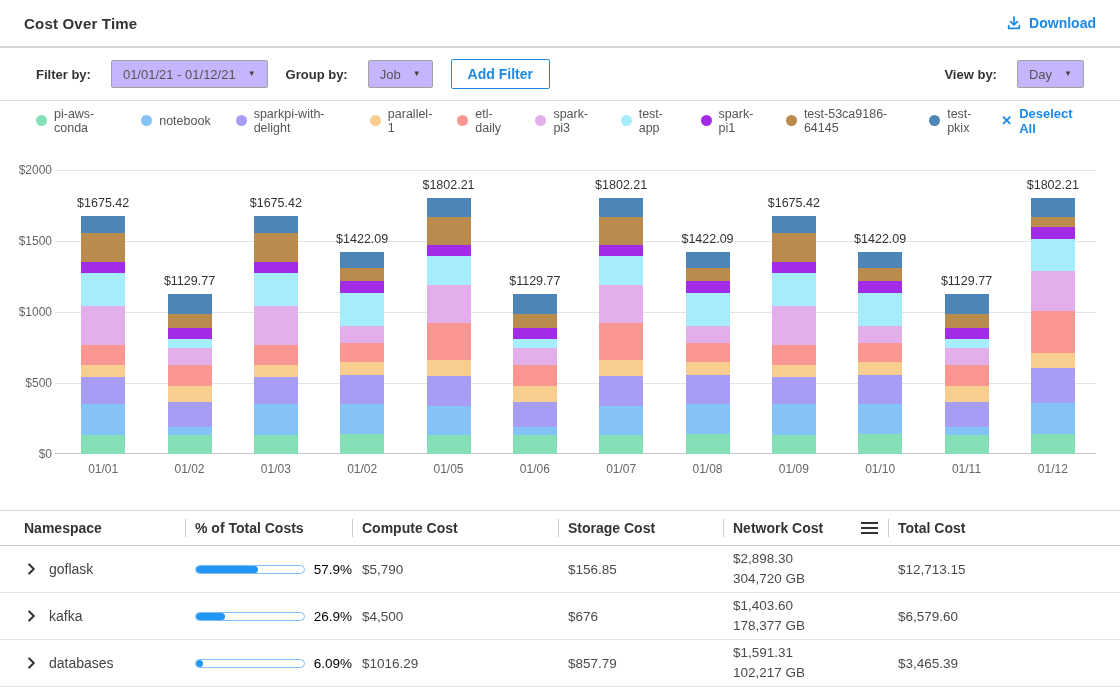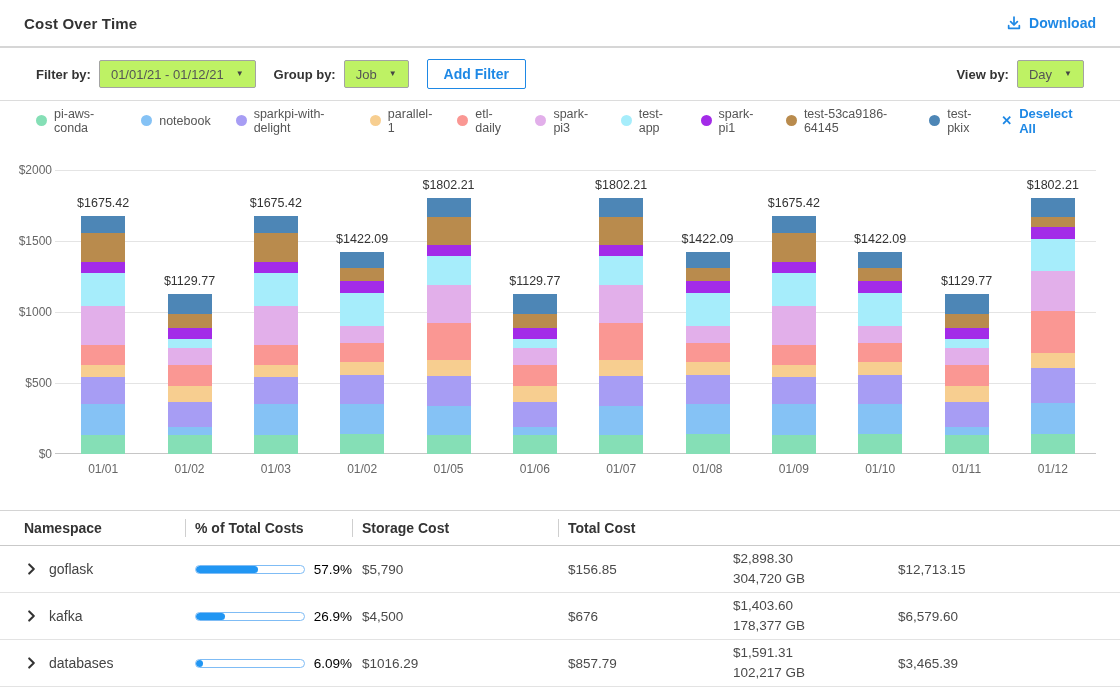--- a/index.html
+++ b/index.html
@@ -9,23 +9,23 @@
   
   .topbar { height:48px; display:flex; align-items:center; justify-content:space-between;
             padding:0 24px; border-bottom:2px solid #D6D6D6;gap:28px; }
   .page-title { font-size:15px; font-weight:bold; color:#333; letter-spacing:.2px; }
   .download { display:flex; align-items:center; gap:7px; color:#1E88E5; font-weight:bold;
               font-size:14px; cursor:pointer; }
 
   
   .toolbar { height:52px; display:flex; align-items:center; padding:0 36px; }
   .tlabel { font-size:13px; font-weight:bold; color:#333; white-space:nowrap; }
-  .select { height:28px; border:1px solid #A3A3A3; border-radius:2px; background:#bef264;
+  .select { height:28px; border:1px solid #A3A3A3; border-radius:2px; background:#c4b5fd;
             display:flex; align-items:center; gap:12px; padding:0 11px; font-size:13px;
-            color:#555; cursor:pointer; white-space:nowrap; }
+            color:#555; cursor:pointer; white-space:nowrap;margin-left:12px; }
   .caret { font-size:8px; color:#444; line-height:1; }
   .btn-outline { height:30px; padding:0 16px; border:1.5px solid #1E88E5; border-radius:2px;
                  color:#1E88E5; font-weight:bold; font-size:14px; display:flex; align-items:center;
                  background:#fff; cursor:pointer; white-space:nowrap; }
   .gap8 { width:8px; } .gap18 { width:18px; } .spacer { flex:1; }
 
   
   .legend-bar { height:40px; border-top:1px solid #DCDCDC; display:flex; align-items:center;
                 padding:0 36px; }
   .legend-items { display:flex; align-items:center; gap:25px; }
@@ -345,21 +345,30 @@
         </div>
         <div class="bar-label" style="left: 992.833px; bottom: 261.914px;">$1802.21</div>
         <div class="xtick" style="left: 949.667px; width: 86.3333px;">01/12</div>
       </div>
   </div>
 
   <div class="table-section">
     <div class="t-grid t-header">
       <div class="t-hcell first">Namespace</div>
       <div class="t-hcell divided">% of Total Costs</div>
+      <div class="t-hcell divided">Compute Cost</div>
       <div class="t-hcell divided">Storage Cost</div>
+      <div class="t-hcell divided">
+        <span>Network Cost</span>
+        <span class="hamburger">
+          <svg width="19" height="14" viewBox="0 0 19 14">
+              <path d="M1 2h17M1 7h17M1 12h17" stroke="#333" stroke-width="2.2"></path>
+            </svg>
+        </span>
+      </div>
       <div class="t-hcell divided">Total Cost</div>
     </div>
     <div id="t-body">
         <div class="t-grid t-row">
           <div class="ns-cell">
             <span class="chev">
               <svg width="11" height="12" viewBox="0 0 12 12" fill="none" stroke="#333" stroke-width="2.2" stroke-linecap="round" stroke-linejoin="round">
                 <path d="M3.5 1l5 5-5 5"></path>
               </svg>
             </span>

